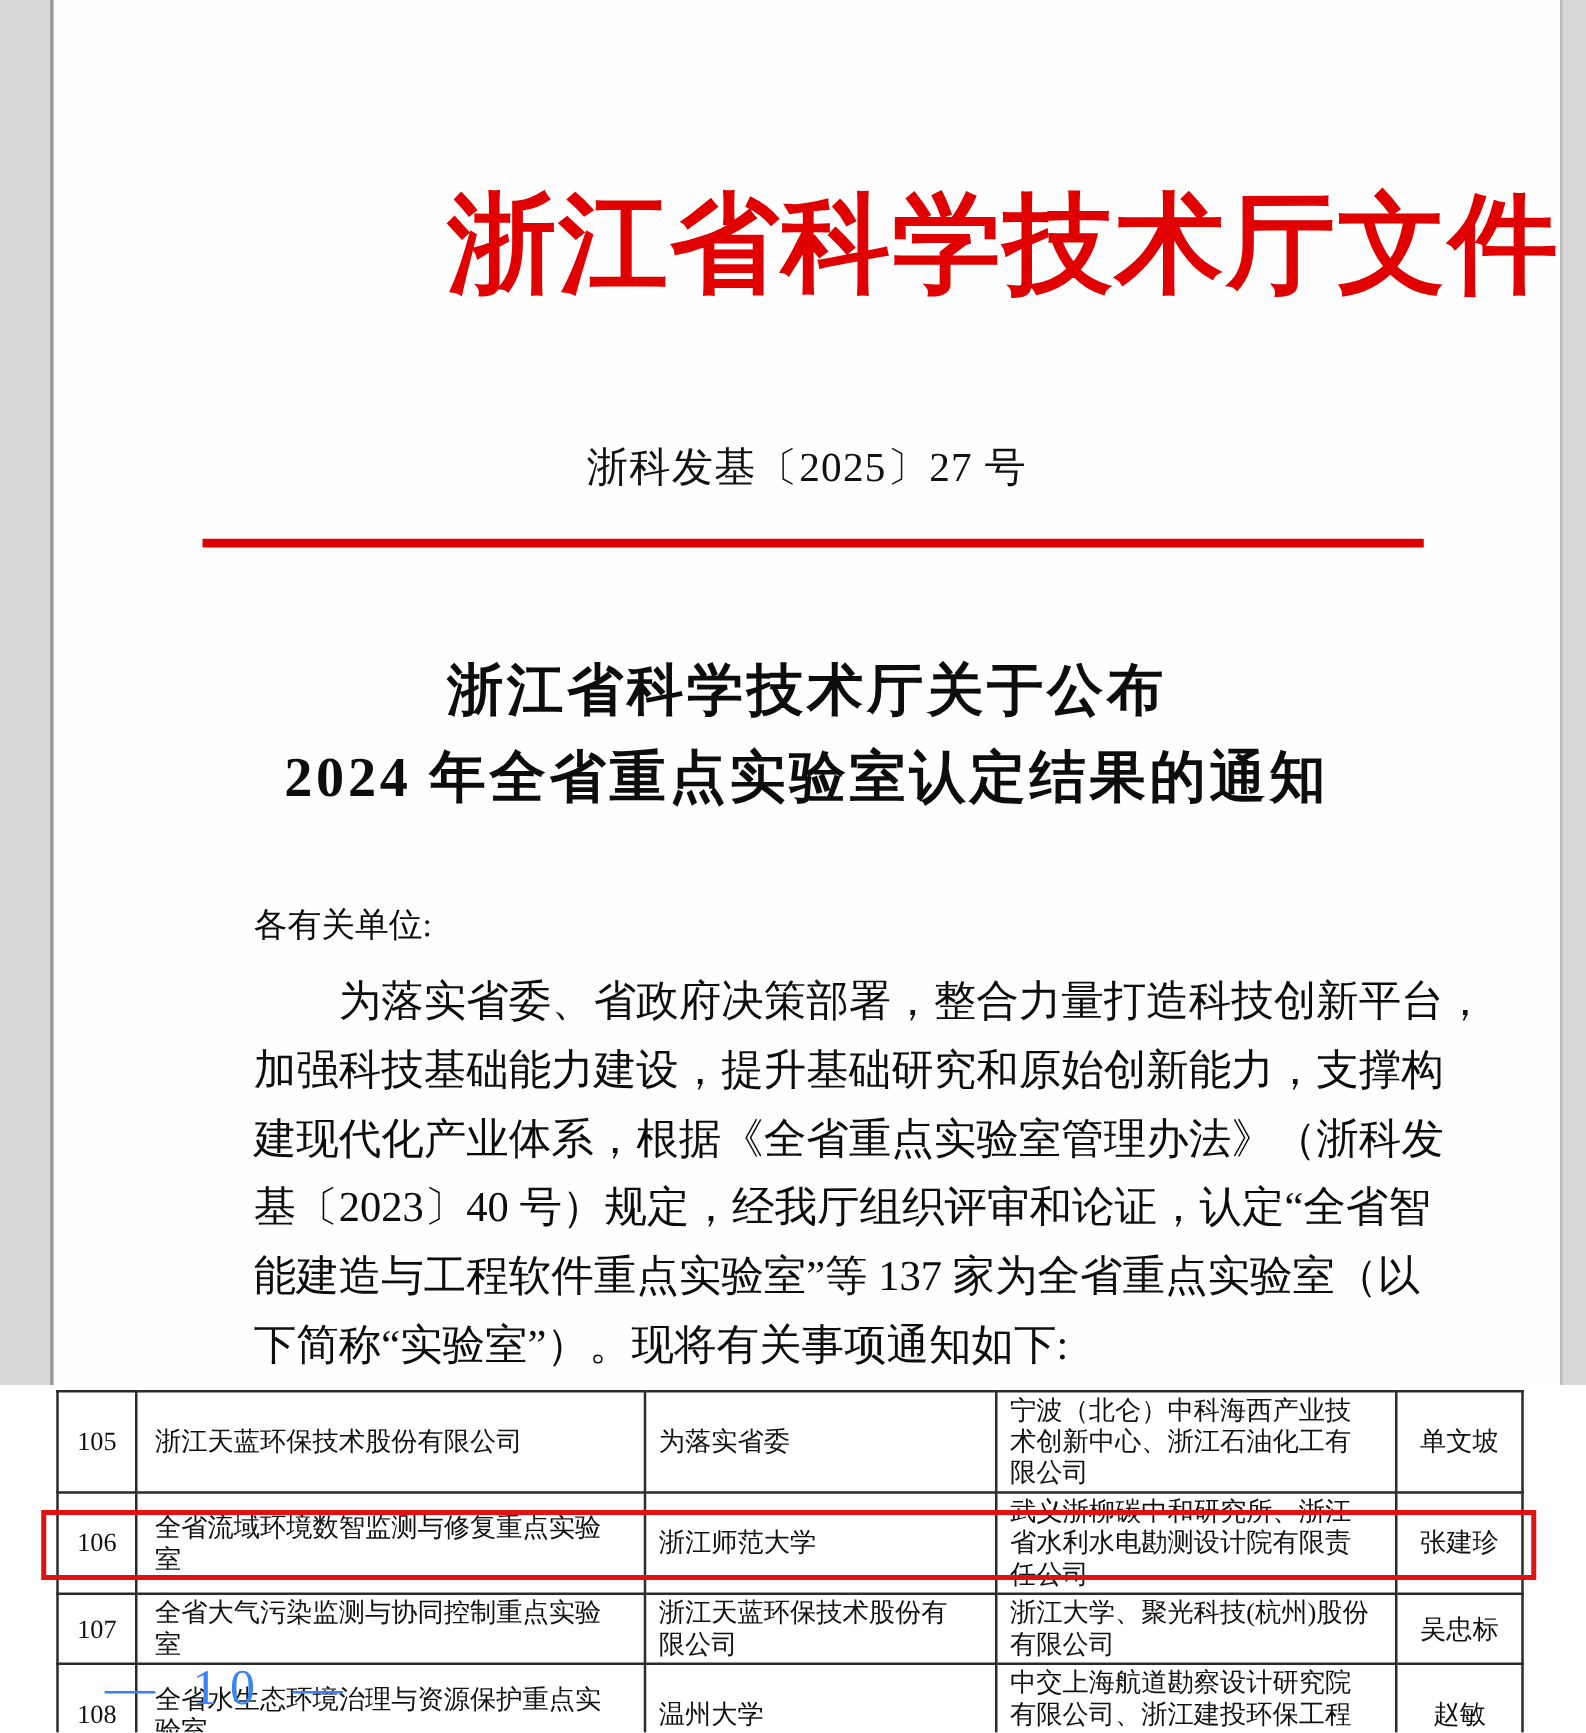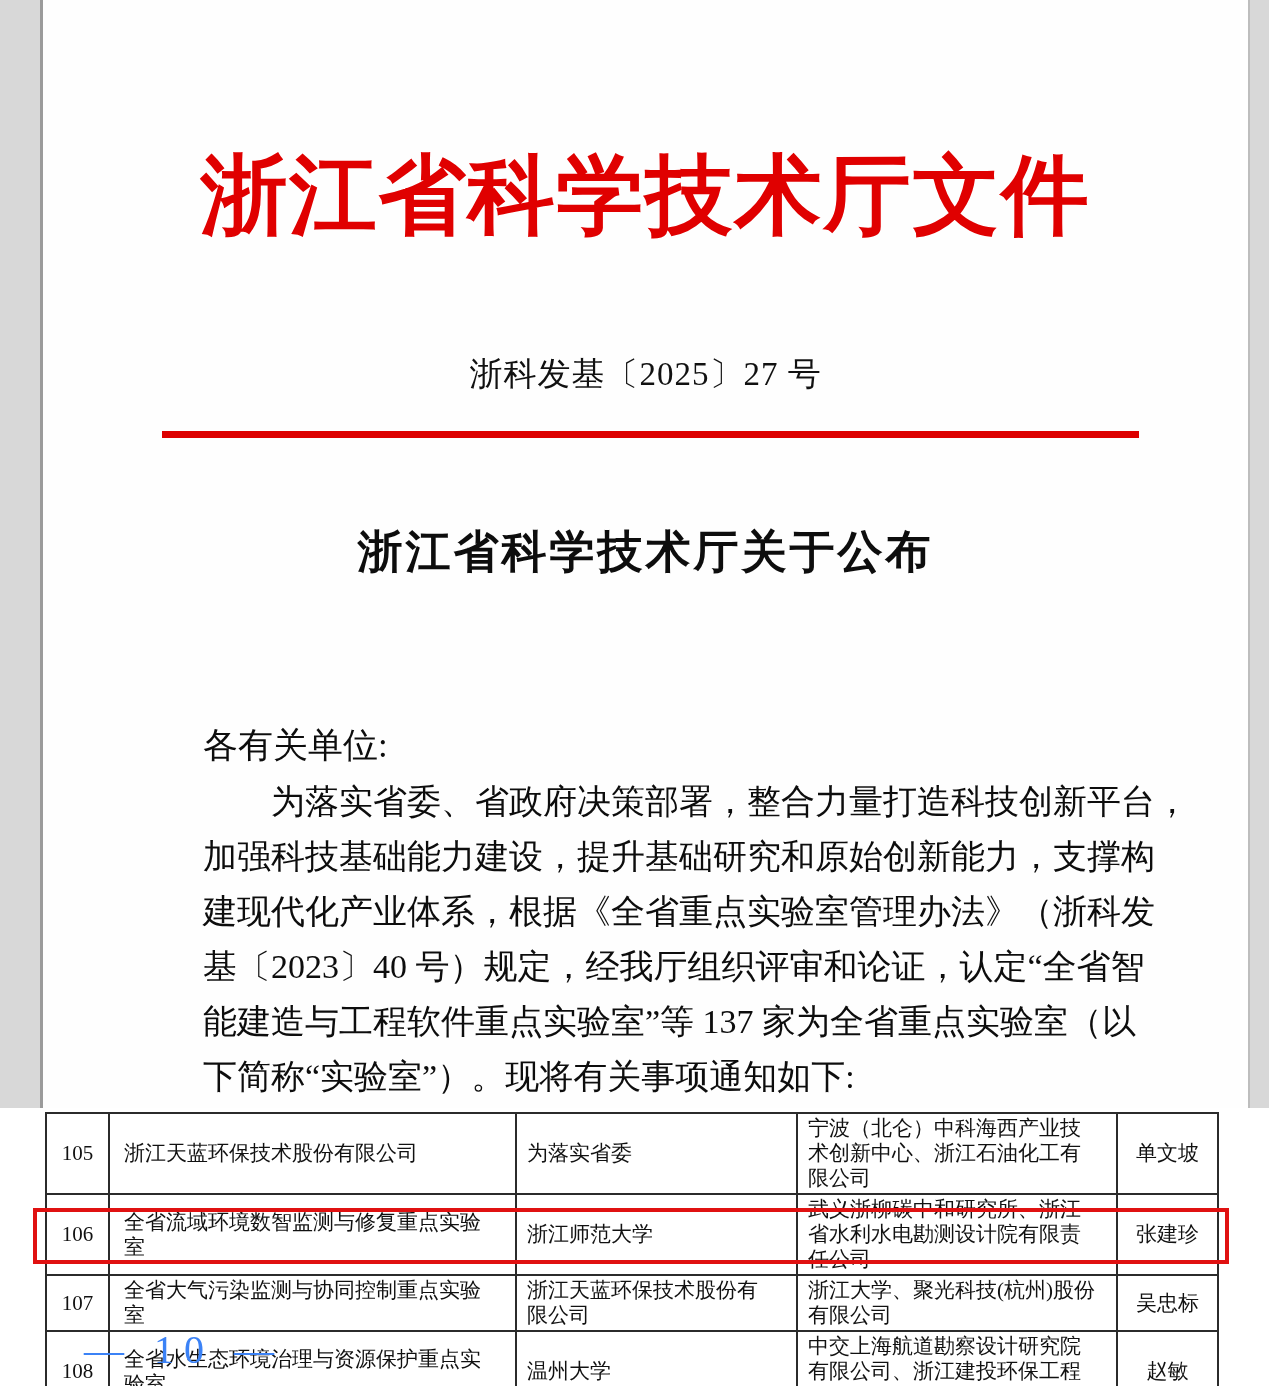--- a/index.html
+++ b/index.html
@@ -21,21 +21,21 @@
     position: absolute; left: 1248px; top: 0; width: 21px; height: 1108px;
     background: #d8d8d8; border-left: 2px solid #bdbdbd;
   }
   
   .page-top {
     position: absolute; left: 43px; top: 0; width: 1205px; height: 1108px;
     background: #fefefe;
   }
   .letterhead {
     position: absolute; left: 0; top: 148px; width: 100%;
-    text-align: center;
+    text-align: right;
     font-size: 87px; font-weight: 900; letter-spacing: 2px;
     color: #e00000; line-height: 1.1;
     white-space: nowrap;
   }
   .doc-number {
     position: absolute; left: 0; top: 352px; width: 100%;
     text-align: center; font-size: 33px; letter-spacing: 1px;
     color: #111;
   }
   .red-rule {
@@ -44,21 +44,21 @@
   }
   .notice-title {
     position: absolute; left: 0; width: 100%;
     text-align: center; font-weight: bold; font-size: 45px;
     letter-spacing: 3px; color: #0d0d0d; white-space: nowrap;
   }
   .notice-title.l1 { top: 522px; }
   .notice-title.l2 { top: 592px; }
   .salutation {
     position: absolute; left: 160px; top: 722px;
-    font-size: 35px; color: #0d0d0d;
+    font-size: 27px; color: #0d0d0d;
   }
   .body-block {
     position: absolute; left: 160px; top: 778px; width: 908px;
     font-size: 34px; color: #0d0d0d;
   }
   .doc-line {
     height: 55px; line-height: 48px;
     text-align: justify; text-align-last: justify;
     white-space: nowrap;
   }
@@ -110,20 +110,21 @@
   <div class="desk-right"></div>
 
   <div class="page-top">
     <div class="letterhead">浙江省科学技术厅文件</div>
 
     <div class="doc-number">浙科发基〔2025〕27 号</div>
 
     <div class="red-rule"></div>
 
     <div class="notice-title l1">浙江省科学技术厅关于公布</div>
+    <div class="notice-title l2">2024 年全省重点实验室认定结果的通知</div>
 
     <div class="salutation">各有关单位:</div>
 
     <div class="body-block">
       <div class="doc-line indent">为落实省委、省政府决策部署，整合力量打造科技创新平台，</div>
       <div class="doc-line">加强科技基础能力建设，提升基础研究和原始创新能力，支撑构</div>
       <div class="doc-line">建现代化产业体系，根据《全省重点实验室管理办法》（浙科发</div>
       <div class="doc-line">基〔2023〕40 号）规定，经我厅组织评审和论证，认定“全省智</div>
       <div class="doc-line">能建造与工程软件重点实验室”等 137 家为全省重点实验室（以</div>
       <div class="doc-line last">下简称“实验室”）。现将有关事项通知如下:</div>

